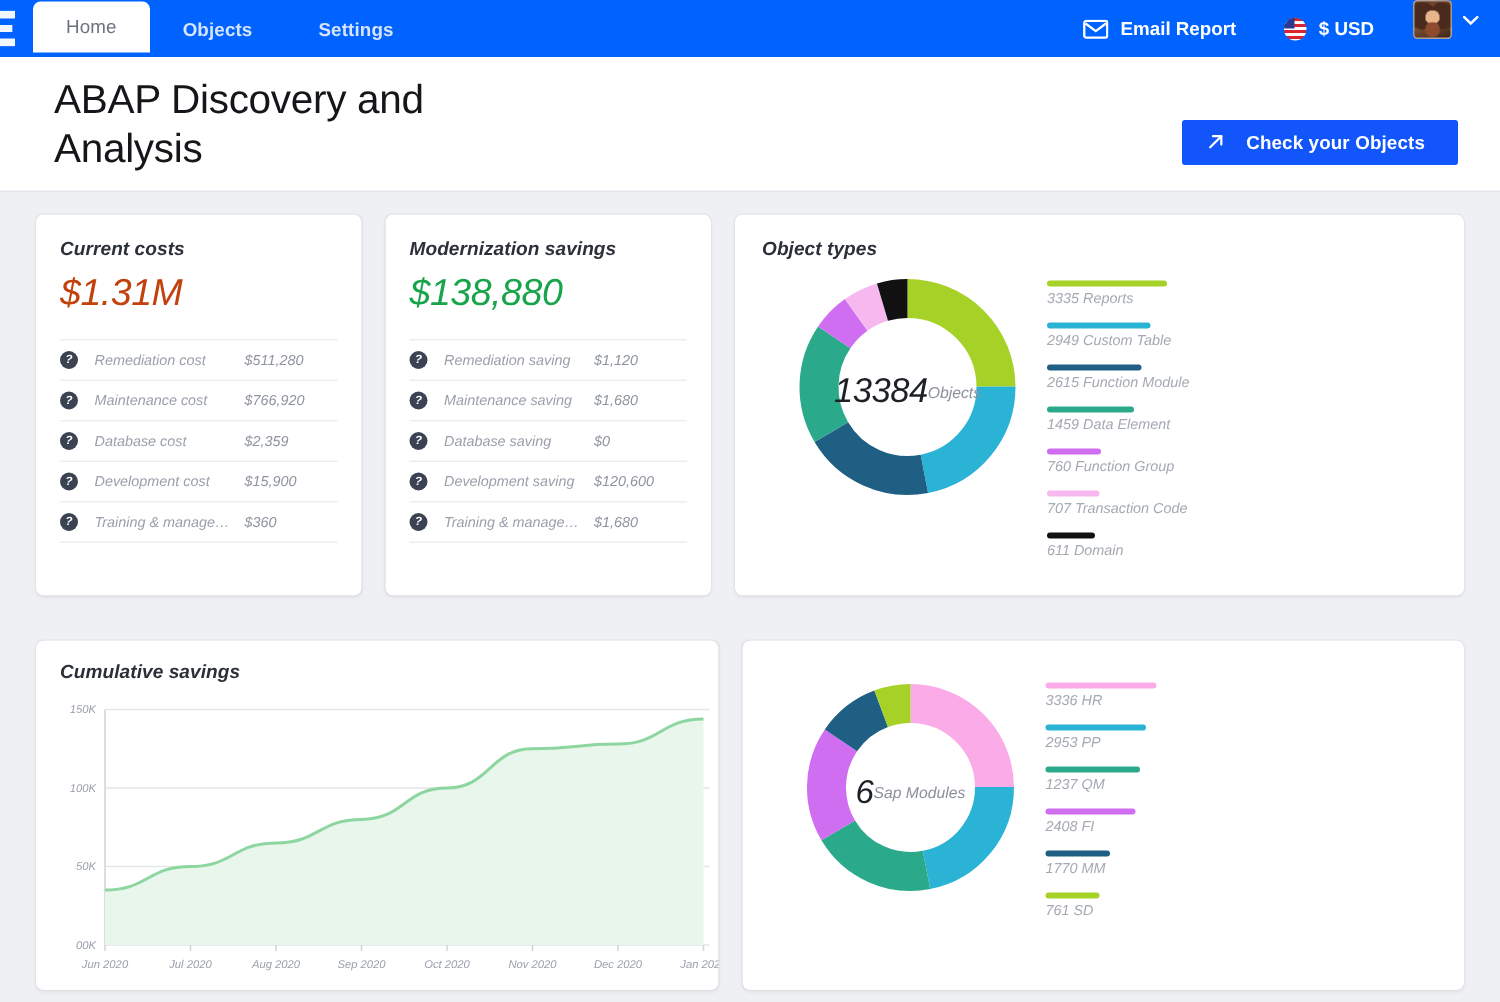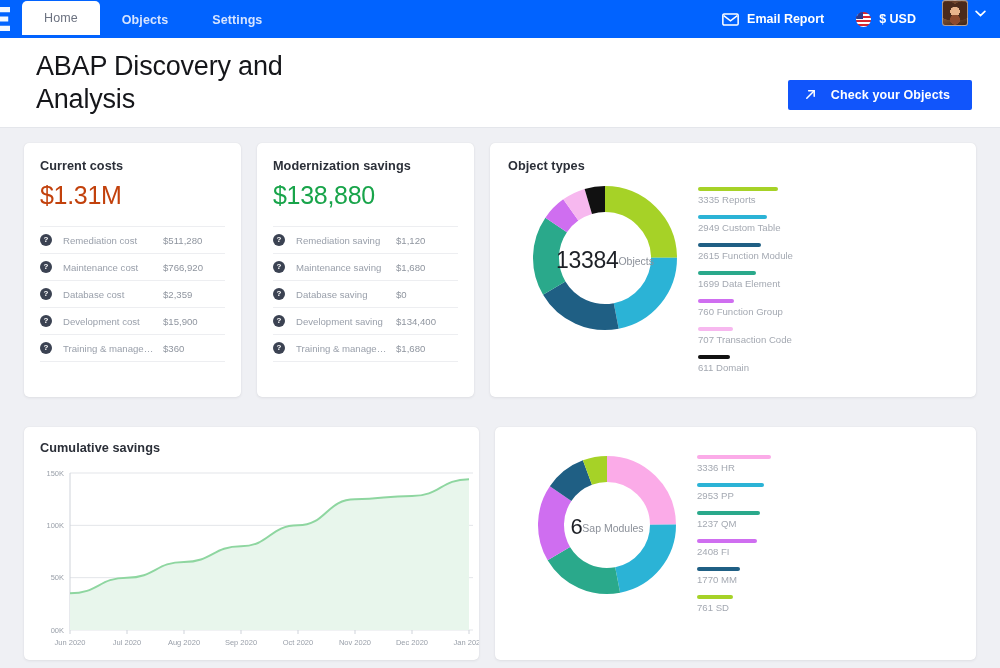--- a/index.html
+++ b/index.html
@@ -112,21 +112,21 @@
     padding: 0 22px 0 16px;
     display: flex; align-items: center; gap: 14px;
     font-size: 12.5px; font-weight: bold;
     cursor: pointer;
     margin-top: 24px;
     letter-spacing: .1px;
   }
   .cta svg { width: 13px; height: 13px; display: block; }
 
   
-  .content { padding: 15px 24px 4px 24px; }
+  .content { padding: 15px 24px 4px 24px; font-style: italic; }
   .row { display: flex; gap: 16px; }
   .row + .row { margin-top: 30px; }
   .card {
     background: #fff;
     border-radius: 5px;
     box-shadow: 0 1px 3px rgba(26,30,48,.07), 0 0 1px rgba(26,30,48,.10);
   }
   .card-title {
     font-size: 12.7px;
     font-weight: bold;
@@ -288,21 +288,21 @@
           <span class="kpi-amount">$1,680</span>
         </div>
         <div class="kpi-row">
           <span class="help">?</span>
           <span class="kpi-label">Database saving</span>
           <span class="kpi-amount">$0</span>
         </div>
         <div class="kpi-row">
           <span class="help">?</span>
           <span class="kpi-label">Development saving</span>
-          <span class="kpi-amount">$134,400</span>
+          <span class="kpi-amount">$120,600</span>
         </div>
         <div class="kpi-row">
           <span class="help">?</span>
           <span class="kpi-label">Training &amp; manageme…</span>
           <span class="kpi-amount">$1,680</span>
         </div>
       </div>
     </div>
 
     <div class="card donut-card">
@@ -331,21 +331,21 @@
             <div class="legend-item">
               <div class="legend-bar" style="background: rgb(43, 179, 214); width: 69px;"></div>
               <div class="legend-text">2949 Custom Table</div>
             </div>
             <div class="legend-item">
               <div class="legend-bar" style="background: rgb(31, 95, 132); width: 63px;"></div>
               <div class="legend-text">2615 Function Module</div>
             </div>
             <div class="legend-item">
               <div class="legend-bar" style="background: rgb(42, 169, 139); width: 58px;"></div>
-              <div class="legend-text">1699 Data Element</div>
+              <div class="legend-text">1459 Data Element</div>
             </div>
             <div class="legend-item">
               <div class="legend-bar" style="background: rgb(207, 110, 240); width: 36px;"></div>
               <div class="legend-text">760 Function Group</div>
             </div>
             <div class="legend-item">
               <div class="legend-bar" style="background: rgb(247, 184, 239); width: 35px;"></div>
               <div class="legend-text">707 Transaction Code</div>
             </div>
             <div class="legend-item">

